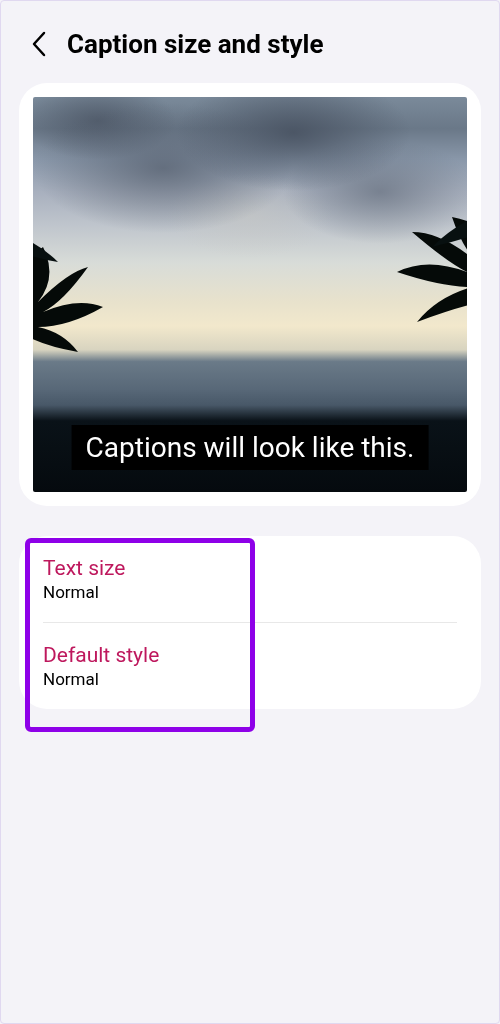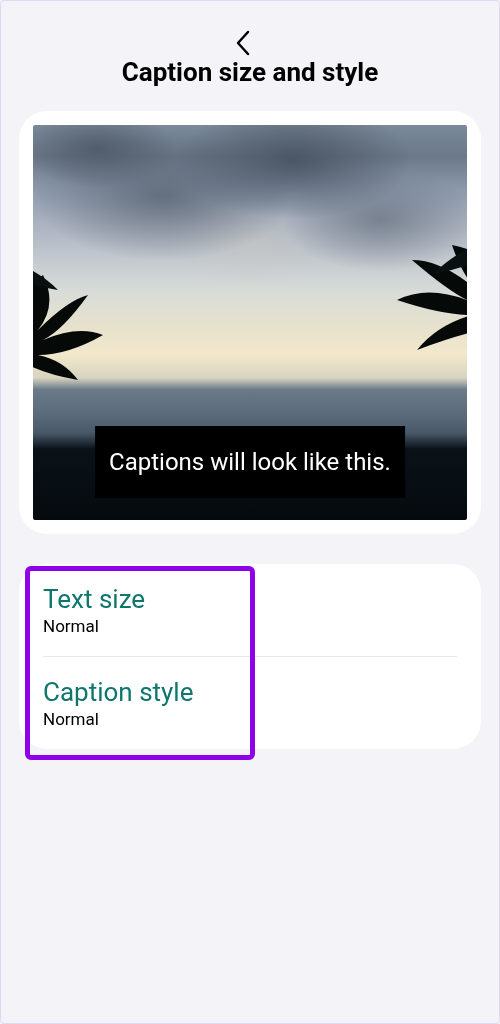--- a/index.html
+++ b/index.html
@@ -13,21 +13,20 @@
       background: #f4f3f8;
       font-family: -apple-system, BlinkMacSystemFont, 'Segoe UI', Roboto, sans-serif;
       padding: 8px;
       border: 1px solid #e0d8f0;
       border-radius: 4px;
     }
     .header {
       display: flex;
       align-items: center;
       padding: 20px 16px 24px 16px;
-      flex-direction: column;
     }
     .back-button {
       width: 28px;
       height: 28px;
       display: flex;
       align-items: center;
       justify-content: center;
       margin-right: 14px;
       cursor: pointer;
     }
@@ -92,22 +91,22 @@
       width: 140px;
       height: 230px;
     }
     .caption-box {
       position: absolute;
       bottom: 22px;
       left: 50%;
       transform: translateX(-50%);
       background: #000;
       color: #fff;
-      padding: 22px 14px;
-      font-size: 24px;
+      padding: 6px 14px;
+      font-size: 28px;
       white-space: nowrap;
     }
     .settings-card {
       background: #fff;
       border-radius: 28px;
       margin: 30px 10px 0 10px;
       position: relative;
     }
     .highlight-box {
       position: absolute;
@@ -118,22 +117,22 @@
       border: 5px solid #8e00e8;
       border-radius: 6px;
       pointer-events: none;
       z-index: 5;
     }
     .setting-item {
       padding: 20px 24px;
       cursor: pointer;
     }
     .setting-label {
-      font-size: 26px;
-      color: #0f766e;
+      font-size: 21px;
+      color: #be185d;
       margin-bottom: 2px;
     }
     .setting-value {
       font-size: 17px;
       color: #000000;
     }
     .divider {
       height: 1px;
       background: #e8e8e8;
       margin: 0 24px;
@@ -167,16 +166,16 @@
 </div>
 
 <div class="settings-card">
   <div class="highlight-box"></div>
   <div class="setting-item">
     <div class="setting-label">Text size</div>
     <div class="setting-value">Normal</div>
   </div>
   <div class="divider"></div>
   <div class="setting-item">
-    <div class="setting-label">Caption style</div>
+    <div class="setting-label">Default style</div>
     <div class="setting-value">Normal</div>
   </div>
 </div>
 
 </body></html>

